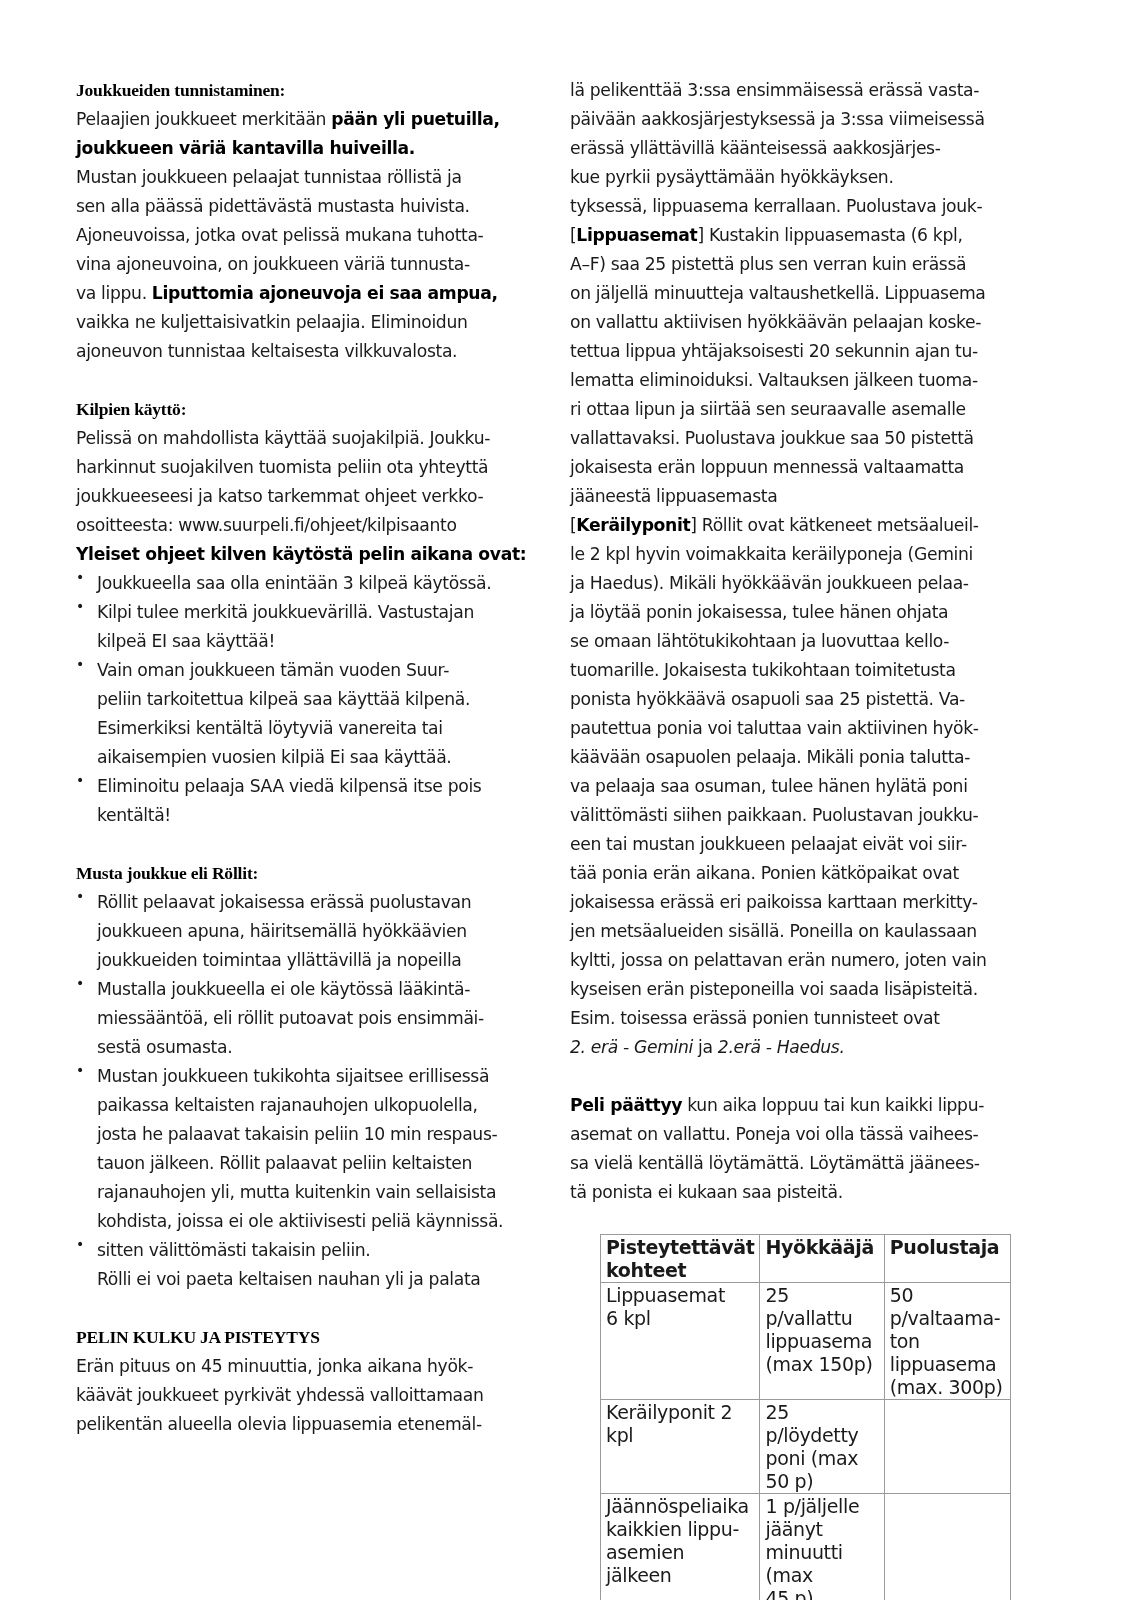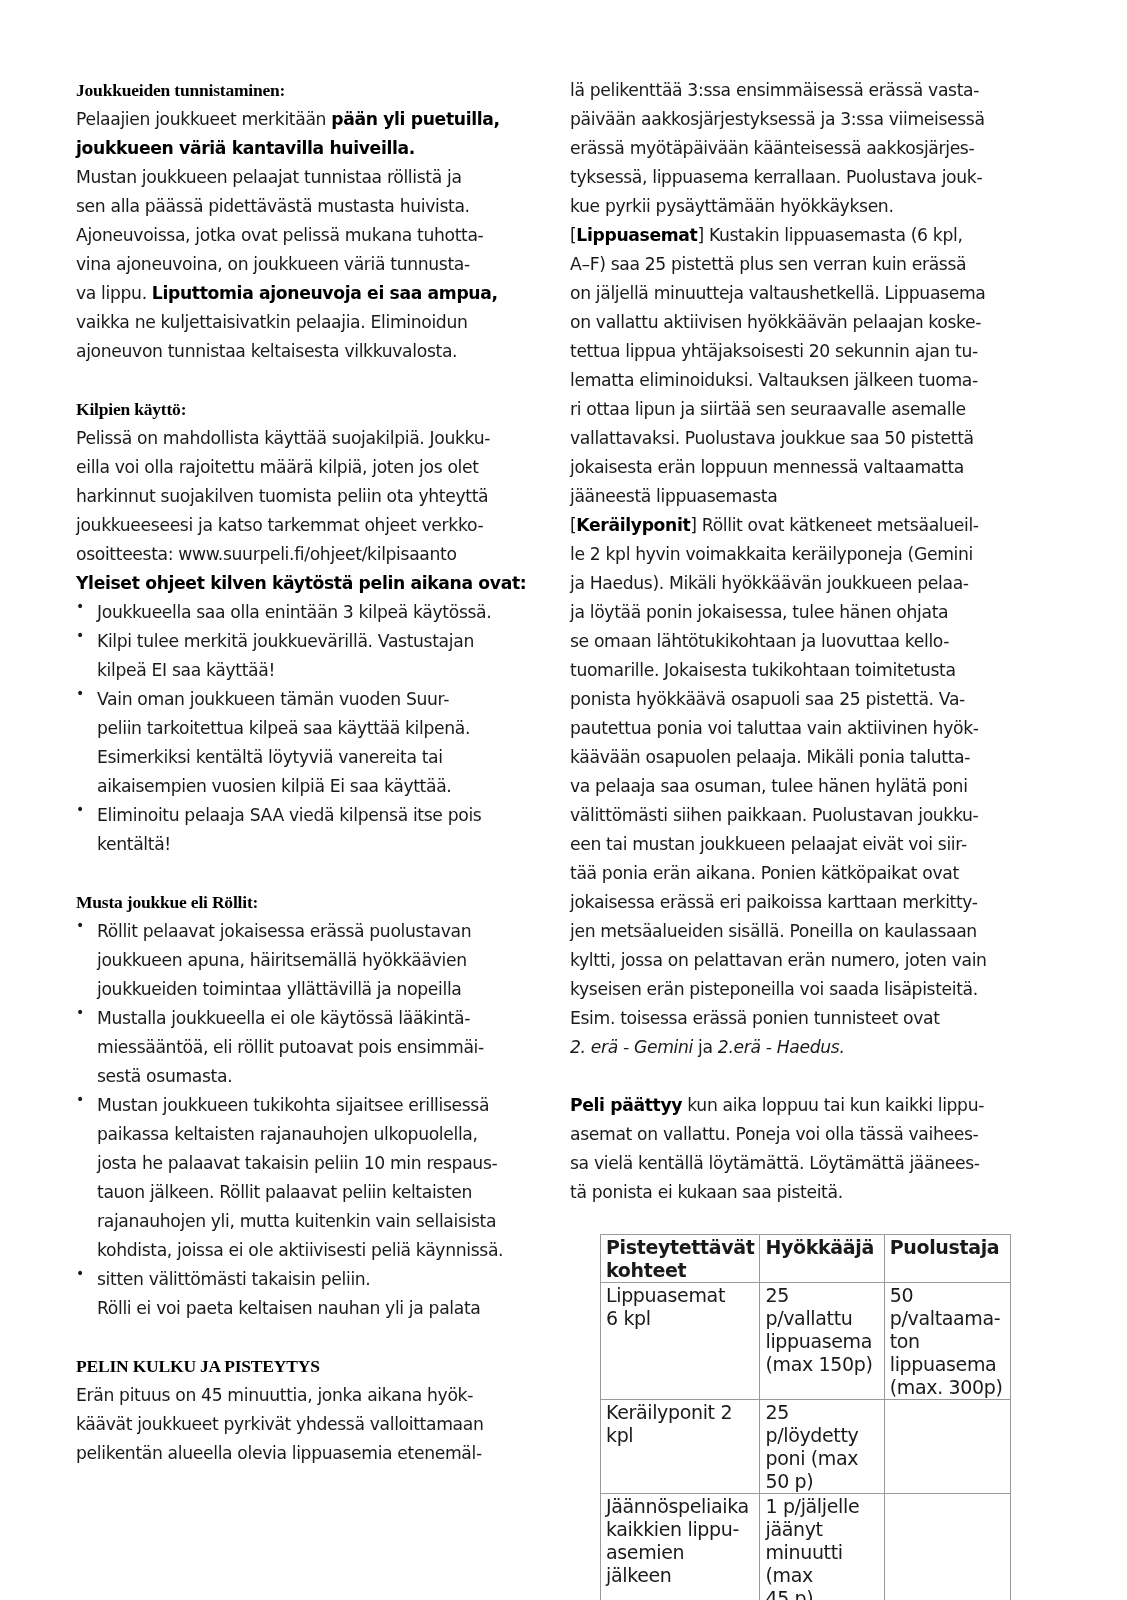--- a/index.html
+++ b/index.html
@@ -31,21 +31,20 @@
     <div class="line"><span>Mustan joukkueen pelaajat tunnistaa röllistä ja</span></div>
     <div class="line"><span>sen alla päässä pidettävästä mustasta huivista.</span></div>
     <div class="line"><span>Ajoneuvoissa, jotka ovat pelissä mukana tuhotta-</span></div>
     <div class="line"><span>vina ajoneuvoina, on joukkueen väriä tunnusta-</span></div>
     <div class="line"><span>va lippu. </span><b>Liputtomia ajoneuvoja ei saa ampua,</b></div>
     <div class="line"><span>vaikka ne kuljettaisivatkin pelaajia. Eliminoidun</span></div>
     <div class="line"><span>ajoneuvon tunnistaa keltaisesta vilkkuvalosta.</span></div>
     <div class="gap"></div>
     <div class="h">Kilpien käyttö:</div>
     <div class="line"><span>Pelissä on mahdollista käyttää suojakilpiä. Joukku-</span></div>
-    <div class="line"><span>eilla voi olla rajoitettu määrä kilpiä, joten jos olet</span></div>
     <div class="line"><span>harkinnut suojakilven tuomista peliin ota yhteyttä</span></div>
     <div class="line"><span>joukkueeseesi ja katso tarkemmat ohjeet verkko-</span></div>
     <div class="line"><span>osoitteesta: www.suurpeli.fi/ohjeet/kilpisaanto</span></div>
     <div class="line"><b>Yleiset ohjeet kilven käytöstä pelin aikana ovat:</b></div>
     <div class="bullet">
       <span class="dot">•</span>
       <div class="line">Joukkueella saa olla enintään 3 kilpeä käytössä.</div>
     </div>
     <div class="bullet">
       <span class="dot">•</span>
@@ -94,23 +93,23 @@
     </div>
     <div class="gap"></div>
     <div class="h">PELIN KULKU JA PISTEYTYS</div>
     <div class="line"><span>Erän pituus on 45 minuuttia, jonka aikana hyök-</span></div>
     <div class="line"><span>käävät joukkueet pyrkivät yhdessä valloittamaan</span></div>
     <div class="line"><span>pelikentän alueella olevia lippuasemia etenemäl-</span></div>
   </div>
 <div class="col col-right" id="right">
     <div class="line"><span>lä pelikenttää 3:ssa ensimmäisessä erässä vasta-</span></div>
     <div class="line"><span>päivään aakkosjärjestyksessä ja 3:ssa viimeisessä</span></div>
-    <div class="line"><span>erässä myötäpäivään käänteisessä aakkosjärjes-</span></div>
+    <div class="line"><span>erässä yllättävillä käänteisessä aakkosjärjes-</span></div>
+    <div class="line"><span>kue pyrkii pysäyttämään hyökkäyksen.</span></div>
     <div class="line"><span>tyksessä, lippuasema kerrallaan. Puolustava jouk-</span></div>
-    <div class="line"><span>kue pyrkii pysäyttämään hyökkäyksen.</span></div>
     <div class="line"><span>[</span><b>Lippuasemat</b><span>] Kustakin lippuasemasta (6 kpl,</span></div>
     <div class="line"><span>A–F) saa 25 pistettä plus sen verran kuin erässä</span></div>
     <div class="line"><span>on jäljellä minuutteja valtaushetkellä. Lippuasema</span></div>
     <div class="line"><span>on vallattu aktiivisen hyökkäävän pelaajan koske-</span></div>
     <div class="line"><span>tettua lippua yhtäjaksoisesti 20 sekunnin ajan tu-</span></div>
     <div class="line"><span>lematta eliminoiduksi. Valtauksen jälkeen tuoma-</span></div>
     <div class="line"><span>ri ottaa lipun ja siirtää sen seuraavalle asemalle</span></div>
     <div class="line"><span>vallattavaksi. Puolustava joukkue saa 50 pistettä</span></div>
     <div class="line"><span>jokaisesta erän loppuun mennessä valtaamatta</span></div>
     <div class="line"><span>jääneestä lippuasemasta</span></div>

